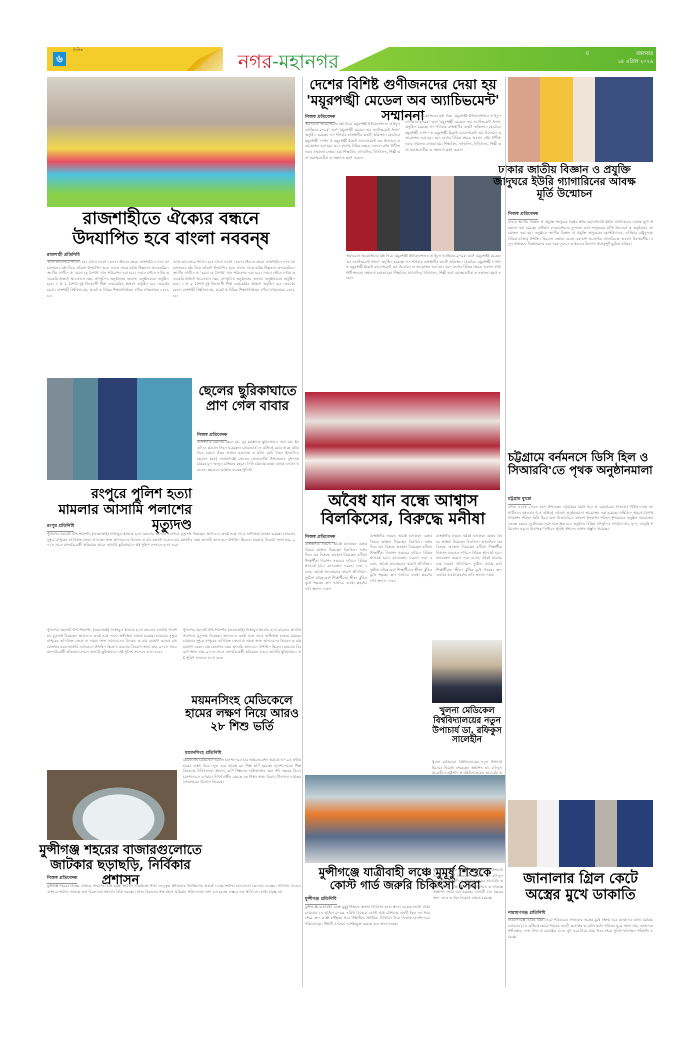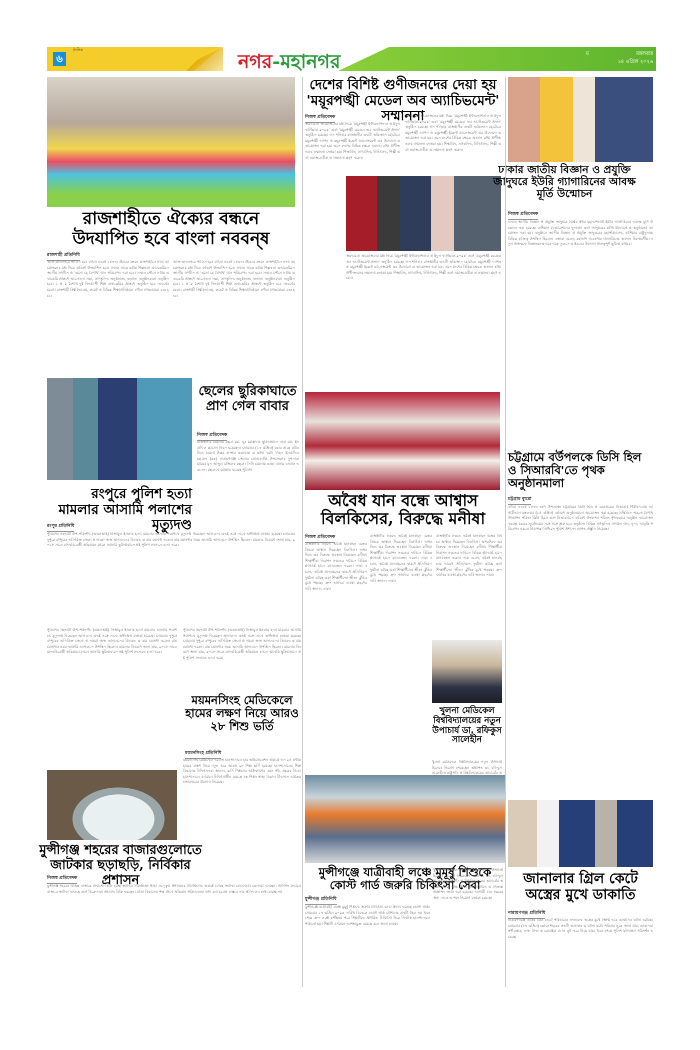--- a/index.html
+++ b/index.html
@@ -11,21 +11,21 @@
   
   .hdr-left { left: 47px; top: 47px; width: 175px; height: 24px; background: #f5cd2a;
     clip-path: polygon(0 0, 100% 0, 84% 100%, 0 100%); }
   .hdr-left-fold { left: 175px; top: 47px; width: 48px; height: 24px;
     background: linear-gradient(135deg, transparent 48%, #e0a800 50%, #f3df8a 100%); opacity:.8;
     clip-path: polygon(100% 0, 0 100%, 100% 100%); }
   .page-num { left: 53px; top: 52px; width: 13px; height: 14px; background: #1890d8; color: #fff;
     font-size: 10px; font-weight: bold; text-align: center; line-height: 14px; }
   .logo { left: 70px; top: 42px; font-size: 14px; font-weight: bold; color: #4d7c0f; font-family: "DejaVu Sans", sans-serif; margin-top: 43px; }
   .logo-small { left: 73px; top: 47px; font-size: 4px; color:#333; }
-  .section-title { left: 238px; top: 47px; font-size: 19px; font-weight: bold; font-family: "DejaVu Serif", serif; }
+  .section-title { left: 238px; top: 47px; font-size: 19px; font-weight: normal; font-family: "DejaVu Serif", serif; }
   .section-title .a { color: #d4202a; }
   .section-title .b { color: #2a9a3b; }
   .hdr-right { left: 338px; top: 47px; width: 318px; height: 24px; background: linear-gradient(90deg,#8ccf3a,#5eb52e);
     clip-path: polygon(16% 0, 100% 0, 100% 100%, 0 100%); }
   .hdr-date { right: 47px; top: 49px; color: #fff; font-size: 5px; text-align: right; line-height: 8px; }
   .hdr-m { left: 586px; top: 50px; color:#fff; font-size:5px; }
 
   
   .img { background: #bbb; overflow: hidden; }
   .img-rajshahi { left: 47px; top: 77px; width: 248px; height: 130px;
@@ -135,21 +135,21 @@
 <div class="abs hl hl-coast">মুন্সীগঞ্জে যাত্রীবাহী লঞ্চে মুমূর্ষু শিশুকে কোস্ট গার্ড জরুরি চিকিৎসা সেবা</div>
 <div class="abs byline" style="left:305px;top:896px;">মুন্সীগঞ্জ প্রতিনিধি</div>
 <div class="abs body" style="left:305px;top:905px;width:125px;height:80px;">মুন্সীগঞ্জে যাত্রীবাহী লঞ্চে মুমূর্ষু শিশুকে জরুরি চিকিৎসা সেবা প্রদান করেছে কোস্ট গার্ড। সোমবার ১৩ এপ্রিল ২০২৬ তারিখ বিকেলে কোস্ট গার্ড স্টেশনের একটি টহল দল খবর পেয়ে দ্রুত লঞ্চে পৌঁছায়। পরে শিশুটিকে প্রাথমিক চিকিৎসা দিয়ে নিকটস্থ হাসপাতালে পাঠানো হয়। শিশুটি বর্তমানে আশঙ্কামুক্ত রয়েছে বলে জানা গেছে।</div>
 <div class="abs body" style="left:433px;top:868px;width:70px;height:117px;">খুলনা মেডিকেল বিশ্ববিদ্যালয়ের নতুন উপাচার্য হিসেবে নিয়োগ পেয়েছেন অধ্যাপক ডা. রফিকুস সালেহীন। রাষ্ট্রপতি ও বিশ্ববিদ্যালয়ের আচার্যের অনুমোদনক্রমে স্বাস্থ্য শিক্ষা বিভাগ থেকে এ সংক্রান্ত প্রজ্ঞাপন জারি করা হয়েছে। আগামী চার বছরের জন্য তাকে এ পদে নিয়োগ দেওয়া হয়েছে।</div>
 
 <div class="abs img img-gagarin"></div>
 <div class="abs hl hl-gagarin">ঢাকার জাতীয় বিজ্ঞান ও প্রযুক্তি জাদুঘরে ইউরি গ্যাগারিনের আবক্ষ মূর্তি উন্মোচন</div>
 <div class="abs byline" style="left:508px;top:211px;">নিজস্ব প্রতিবেদক</div>
 <div class="abs body" style="left:508px;top:220px;width:145px;height:225px;">ঢাকার জাতীয় বিজ্ঞান ও প্রযুক্তি জাদুঘরে বিশ্বের প্রথম মহাকাশচারী ইউরি গ্যাগারিনের আবক্ষ মূর্তি উন্মোচন করা হয়েছে। রাশিয়ান ফেডারেশনের দূতাবাস এবং জাদুঘরের যৌথ উদ্যোগে এ অনুষ্ঠানের আয়োজন করা হয়। অনুষ্ঠানে জাতীয় বিজ্ঞান ও প্রযুক্তি জাদুঘরের মহাপরিচালক, রাশিয়ার রাষ্ট্রদূতসহ বিভিন্ন ব্যক্তিত্ব উপস্থিত ছিলেন। বক্তারা বলেন, মহাকাশ গবেষণায় গ্যাগারিনের অবদান চিরস্মরণীয়। নতুন প্রজন্মকে বিজ্ঞানমনস্ক করে গড়ে তুলতে এ ধরনের উদ্যোগ গুরুত্বপূর্ণ ভূমিকা রাখবে।</div>
 
-<div class="abs hl hl-ctg">চট্টগ্রামে বর্উপলকে ডিসি হিল ও সিআরবি'তে পৃথক অনুষ্ঠানমালা</div>
+<div class="abs hl hl-ctg">চট্টগ্রামে বর্নমনসে ডিসি হিল ও সিআরবি'তে পৃথক অনুষ্ঠানমালা</div>
 <div class="abs byline" style="left:508px;top:496px;">চট্টগ্রাম ব্যুরো</div>
 <div class="abs body" style="left:508px;top:505px;width:145px;height:290px;">বাংলা নববর্ষ ১৪৩৩ বরণ উপলক্ষ্যে চট্টগ্রামের ডিসি হিল ও রেলওয়ের সিআরবি শিরীষতলায় আগামীকাল মঙ্গলবার (১৪ এপ্রিল) বর্ষবরণ অনুষ্ঠানমালা আয়োজন করা হয়েছে। সম্মিলিত পহেলা বৈশাখ উদযাপন পরিষদ ডিসি হিলে এবং সিআরবিতে বর্ষবরণ উদযাপন পরিষদ পৃথকভাবে অনুষ্ঠান আয়োজন করছে। ভোরে সূর্যোদয়ের সঙ্গে সঙ্গে শুরু হবে অনুষ্ঠান। বিভিন্ন সাংস্কৃতিক সংগঠন গান, নৃত্য, আবৃত্তি পরিবেশন করবে। নিরাপত্তা নিশ্চিতে পুলিশ প্রশাসন ব্যাপক প্রস্তুতি নিয়েছে।</div>
 
 <div class="abs img img-robbery"></div>
 <div class="abs hl hl-robbery">জানালার গ্রিল কেটে অস্ত্রের মুখে ডাকাতি</div>
 <div class="abs byline" style="left:508px;top:910px;">নারায়ণগঞ্জ প্রতিনিধি</div>
 <div class="abs body" style="left:508px;top:918px;width:145px;height:68px;">নারায়ণগঞ্জে বাড়ির গ্রিল কেটে পরিবারের সদস্যদের অস্ত্রের মুখে জিম্মি করে ডাকাতির ঘটনা ঘটেছে। সোমবার (১৩ এপ্রিল) ভোরে শহরের একটি এলাকায় এ ঘটনা ঘটে। পরিবার সূত্রে জানা যায়, ডাকাতরা স্বর্ণালঙ্কার, নগদ টাকা ও মোবাইল ফোন লুট করে নিয়ে যায়। খবর পেয়ে পুলিশ ঘটনাস্থল পরিদর্শন করেছে।</div>
 
 <div class="abs rule-v" style="left:302px;top:77px;height:910px;"></div>
 <div class="abs rule-v" style="left:505px;top:77px;height:910px;"></div>

